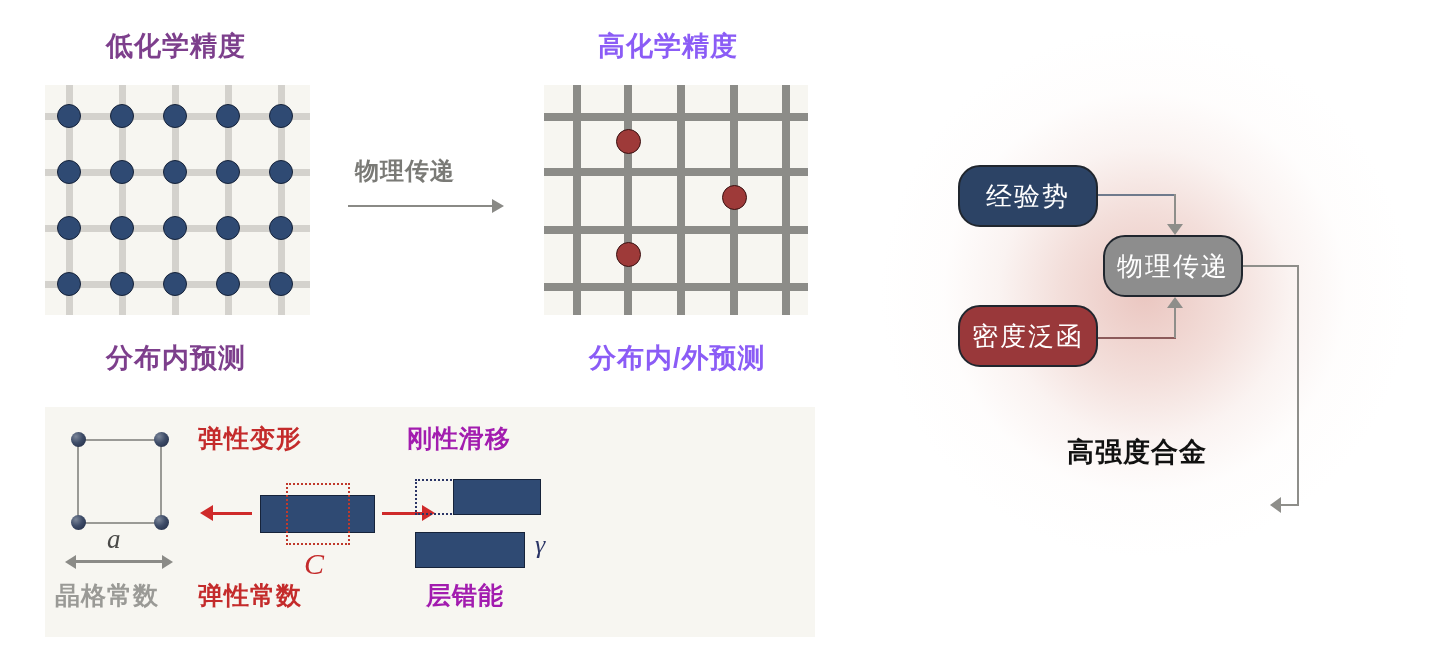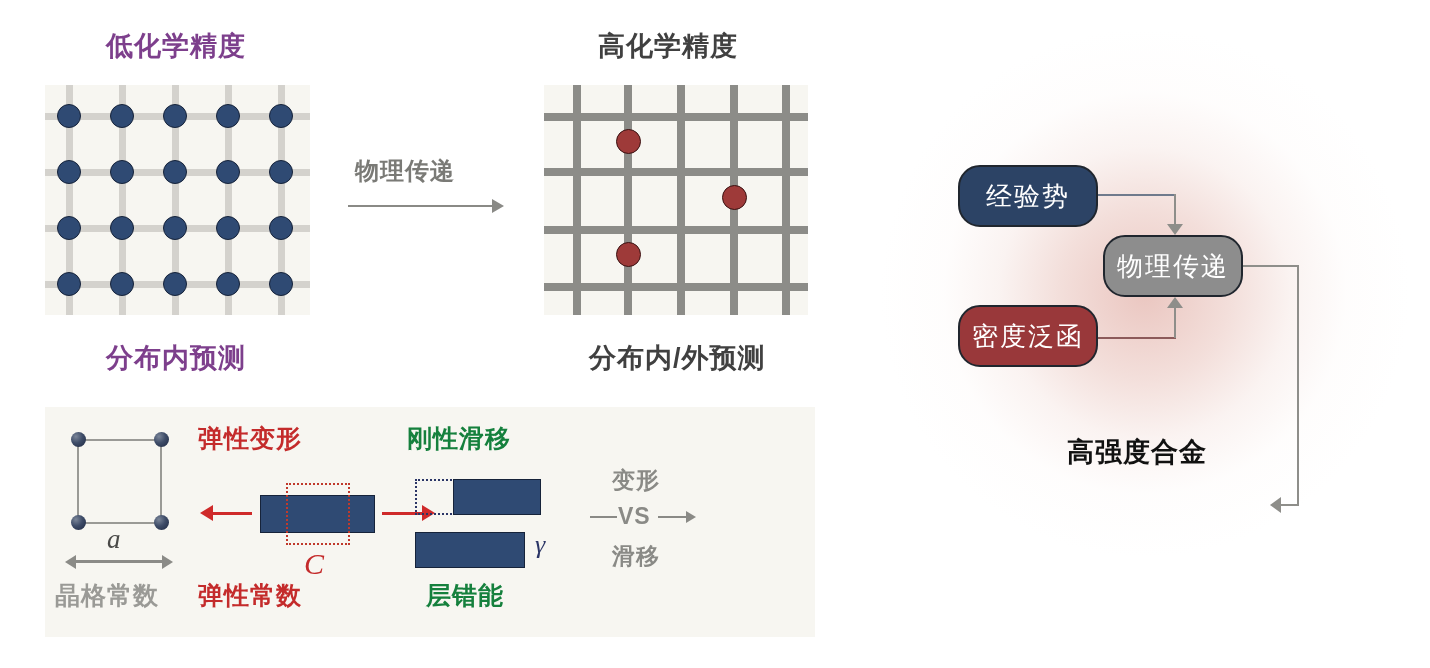--- a/index.html
+++ b/index.html
@@ -8,21 +8,21 @@
     font-family:"Liberation Sans","DejaVu Sans",sans-serif;
     -webkit-font-smoothing:antialiased;
   }
   .abs{position:absolute;}
 
   
   .heading{
     font-size:27px;font-weight:700;letter-spacing:1px;white-space:nowrap;
   }
   .purple{color:#7d3f8c;}
-  .black{color:#404040;}
+  .black{color:#8b5cf6;}
 
   
   .panel{background:#f7f6f1;}
   .gline{position:absolute;background:#d4d2cd;}
   .gline-dark{position:absolute;background:#8c8c88;}
   .dot{
     position:absolute;border-radius:50%;
     box-sizing:border-box;
   }
   .dot-blue{background:#2f4a73;border:1.5px solid #16233a;}
@@ -35,21 +35,21 @@
     position:absolute;width:0;height:0;
     border-top:7px solid transparent;border-bottom:7px solid transparent;
     border-left:12px solid #8a8a86;
   }
 
   
   #mech-panel{background:#f7f6f1;}
   .mlabel{font-size:25px;font-weight:700;letter-spacing:1px;white-space:nowrap;}
   .m-gray{color:#9a9a96;}
   .m-red{color:#c42b2b;}
-  .m-navy{color:#15803d;}
+  .m-navy{color:#a21caf;}
 
   .sphere{
     position:absolute;width:15px;height:15px;border-radius:50%;
     background:radial-gradient(circle at 33% 30%,#7b8699 0%,#3e4c68 45%,#1d2740 100%);
   }
   .cellline{position:absolute;background:#9a9a96;}
   .dimline{position:absolute;height:3px;background:#8b8b87;}
   .dimhead-l{position:absolute;width:0;height:0;border-top:7px solid transparent;border-bottom:7px solid transparent;border-right:11px solid #8b8b87;}
   .dimhead-r{position:absolute;width:0;height:0;border-top:7px solid transparent;border-bottom:7px solid transparent;border-left:11px solid #8b8b87;}
   .italic-sym{font-family:"Liberation Serif","DejaVu Serif",serif;font-style:italic;}
@@ -197,28 +197,20 @@
 
   <div class="abs mlabel m-navy" style="left:362px;top:15px;">刚性滑移</div>
   <div class="abs" style="left:360px;top:62px;width:190px;height:100px;">
     <div class="bluedash" style="left:10px;top:10px;width:88px;height:36px;"></div>
     <div class="bluebar" style="left:48px;top:10px;width:88px;height:36px;"></div>
     <div class="bluebar" style="left:10px;top:63px;width:110px;height:36px;"></div>
     <div class="abs italic-sym" style="left:130px;top:61px;font-size:26px;color:#2b3566;">γ</div>
   </div>
   <div class="abs mlabel m-navy" style="left:381px;top:172px;">层错能</div>
 
-  <div class="abs" style="left:545px;top:58px;width:120px;height:115px;">
-    <div class="abs vs-word" style="left:22px;top:0px;">变形</div>
-    <div class="vs-line" style="left:0px;top:51px;width:27px;"></div>
-    <div class="abs vs-word" style="left:28px;top:38px;">VS</div>
-    <div class="vs-line" style="left:68px;top:51px;width:30px;"></div>
-    <div class="vs-head" style="left:96px;top:46px;"></div>
-    <div class="abs vs-word" style="left:22px;top:76px;">滑移</div>
-  </div>
 
 </div>
 
 <div class="abs" id="glow" style="left:880px;top:28px;width:530px;height:530px;"></div>
 
 <div class="nodebox" id="node-ep" style="left:958px;top:165px;width:140px;height:62px;">
   <span>经验势</span>
 </div>
 
 <div class="nodebox" id="node-pt" style="left:1103px;top:235px;width:140px;height:62px;">

